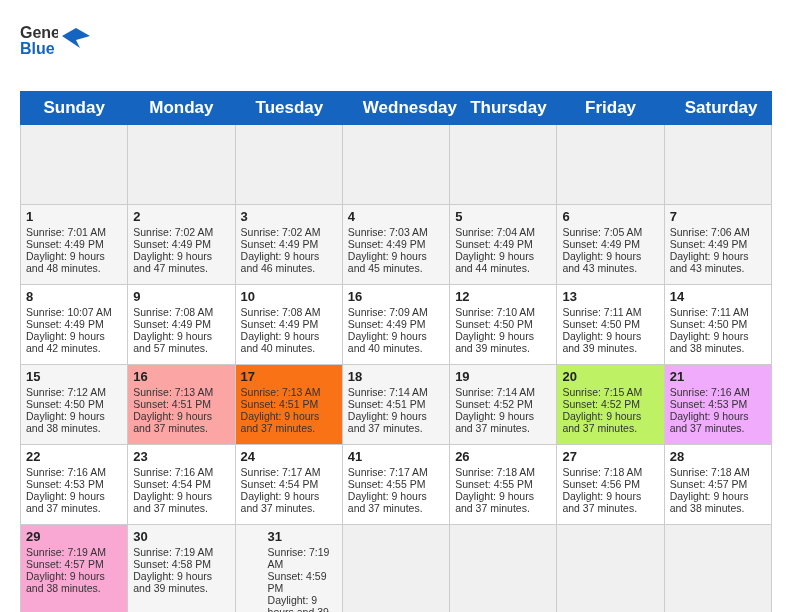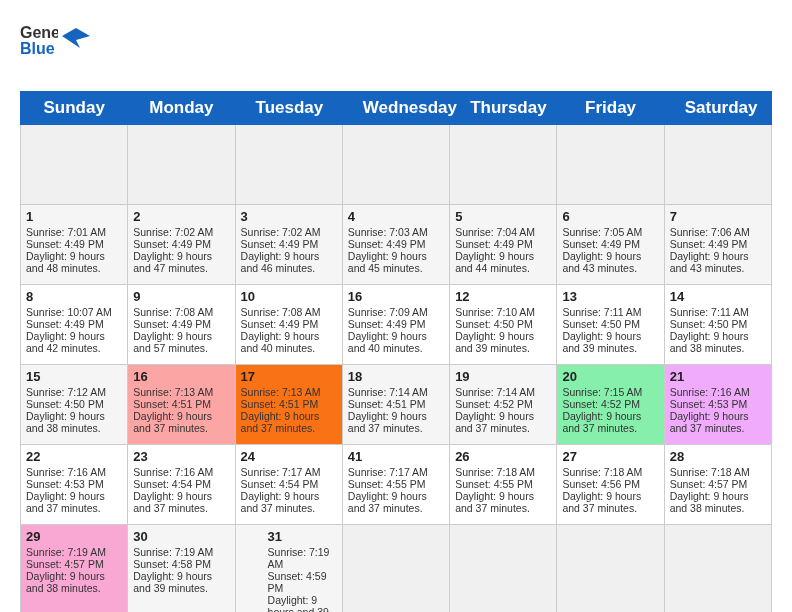--- a/index.html
+++ b/index.html
@@ -232,21 +232,21 @@
           <div>Sunrise: 7:14 AM</div>
           <div>Sunset: 4:51 PM</div>
           <div>Daylight: 9 hours and 37 minutes.</div>
         </td>
         <td style="background: rgb(245, 245, 245);">
           <span class="day-num">19</span>
           <div>Sunrise: 7:14 AM</div>
           <div>Sunset: 4:52 PM</div>
           <div>Daylight: 9 hours and 37 minutes.</div>
         </td>
-        <td style="background: #86efac;">
+        <td style="background: #bef264;">
           <span class="day-num">20</span>
           <div>Sunrise: 7:15 AM</div>
           <div>Sunset: 4:52 PM</div>
           <div>Daylight: 9 hours and 37 minutes.</div>
         </td>
         <td style="background: #f0abfc;">
           <span class="day-num">21</span>
           <div>Sunrise: 7:16 AM</div>
           <div>Sunset: 4:53 PM</div>
           <div>Daylight: 9 hours and 37 minutes.</div>

